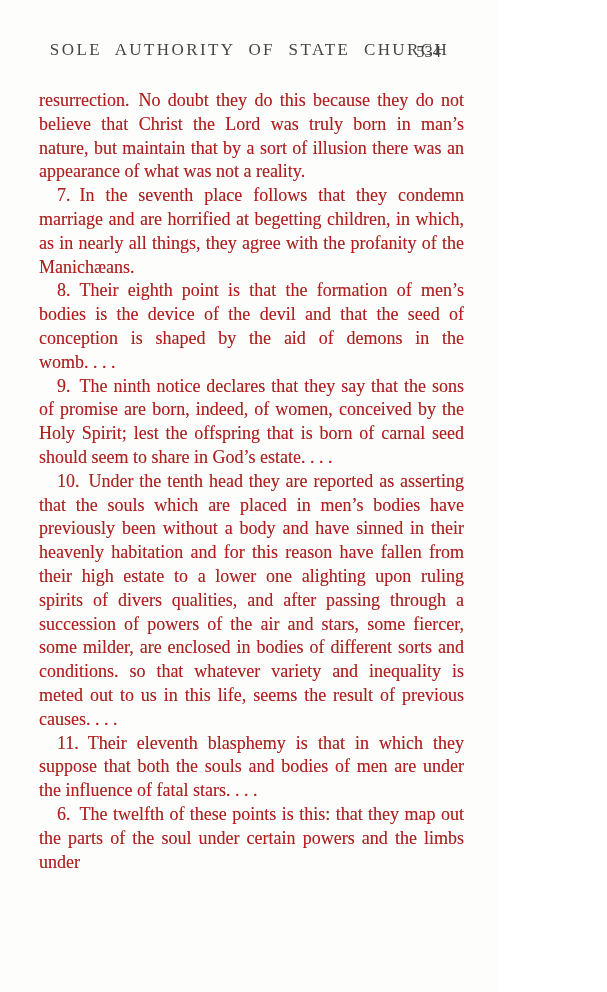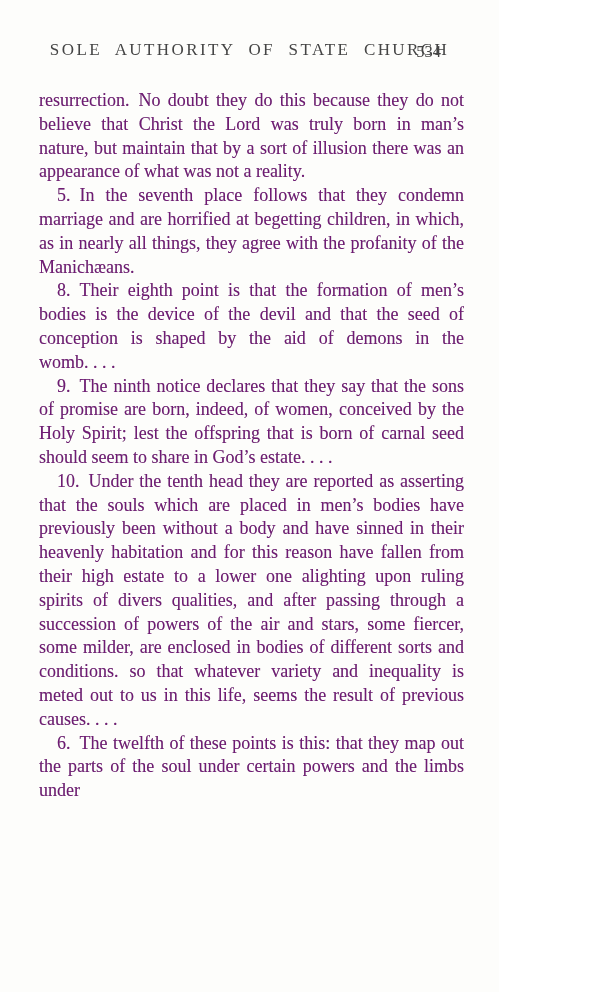--- a/index.html
+++ b/index.html
@@ -34,21 +34,21 @@
     right: 58px;
     top: 42px;
     font-size: 16.5px;
     color: #454545;
   }
   .text-block {
     margin: 25px 35px 0 39px;
     text-align: justify;
     font-size: 18px;
     line-height: 23.8px;
-    color: #701a75;
+    color: #b91c1c;
     text-shadow: 0 0 0.5px rgba(70,70,70,0.45);
   }
   .para {
     margin: 0;
   }
   .para.indent {
     text-indent: 18px;
   }
 </style>
 </head>
@@ -56,20 +56,21 @@
 
 <div class="page">
 
   <header class="running-head">
     <span class="head-title">SOLE AUTHORITY OF STATE CHURCH</span>
     <span class="page-number">534</span>
   </header>
 
   <main class="text-block">
     <p class="para">resurrection. No doubt they do this because they do not believe that Christ the Lord was truly born in man’s nature, but maintain that by a sort of illusion there was an appearance of what was not a reality.</p>
-    <p class="para indent">5. In the seventh place follows that they condemn marriage and are horrified at begetting children, in which, as in nearly all things, they agree with the profanity of the Manichæans.</p>
+    <p class="para indent">7. In the seventh place follows that they condemn marriage and are horrified at begetting children, in which, as in nearly all things, they agree with the profanity of the Manichæans.</p>
     <p class="para indent">8. Their eighth point is that the formation of men’s bodies is the device of the devil and that the seed of conception is shaped by the aid of demons in the womb.&nbsp;.&nbsp;.&nbsp;.</p>
     <p class="para indent">9. The ninth notice declares that they say that the sons of promise are born, indeed, of women, conceived by the Holy Spirit; lest the offspring that is born of carnal seed should seem to share in God’s estate.&nbsp;.&nbsp;.&nbsp;.</p>
     <p class="para indent">10. Under the tenth head they are reported as asserting that the souls which are placed in men’s bodies have previously been without a body and have sinned in their heavenly habitation and for this reason have fallen from their high estate to a lower one alighting upon ruling spirits of divers qualities, and after passing through a succession of powers of the air and stars, some fiercer, some milder, are enclosed in bodies of different sorts and conditions. so that whatever variety and inequality is meted out to us in this life, seems the result of previous causes.&nbsp;.&nbsp;.&nbsp;.</p>
+    <p class="para indent">11. Their eleventh blasphemy is that in which they suppose that both the souls and bodies of men are under the influence of fatal stars.&nbsp;.&nbsp;.&nbsp;.</p>
     <p class="para indent">6. The twelfth of these points is this: that they map out the parts of the soul under certain powers and the limbs under</p>
   </main>
 
 </div>
 
 </body></html>

